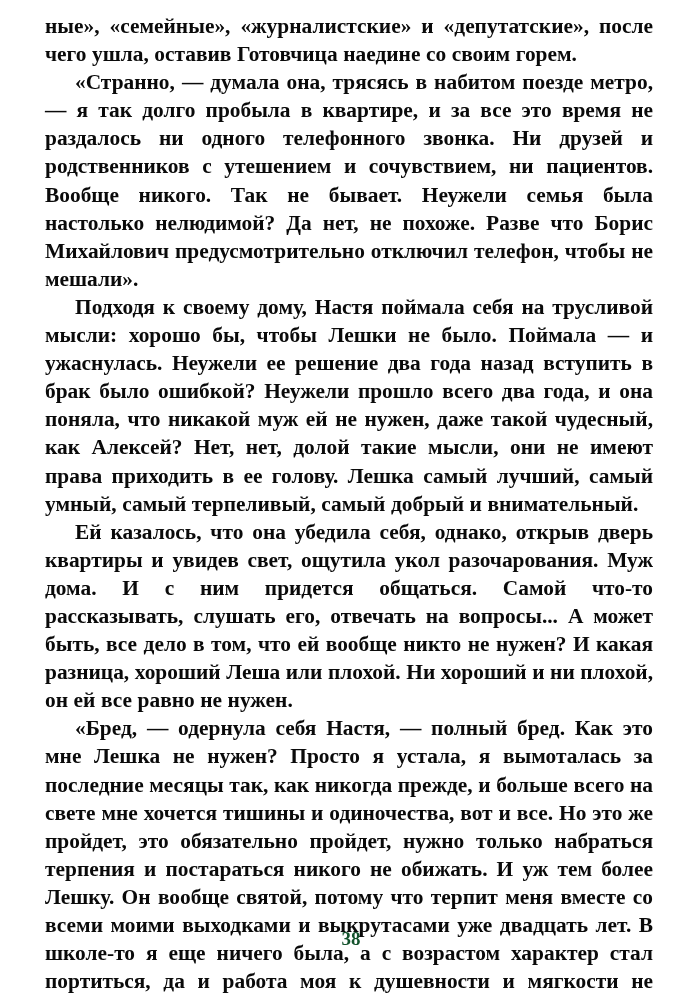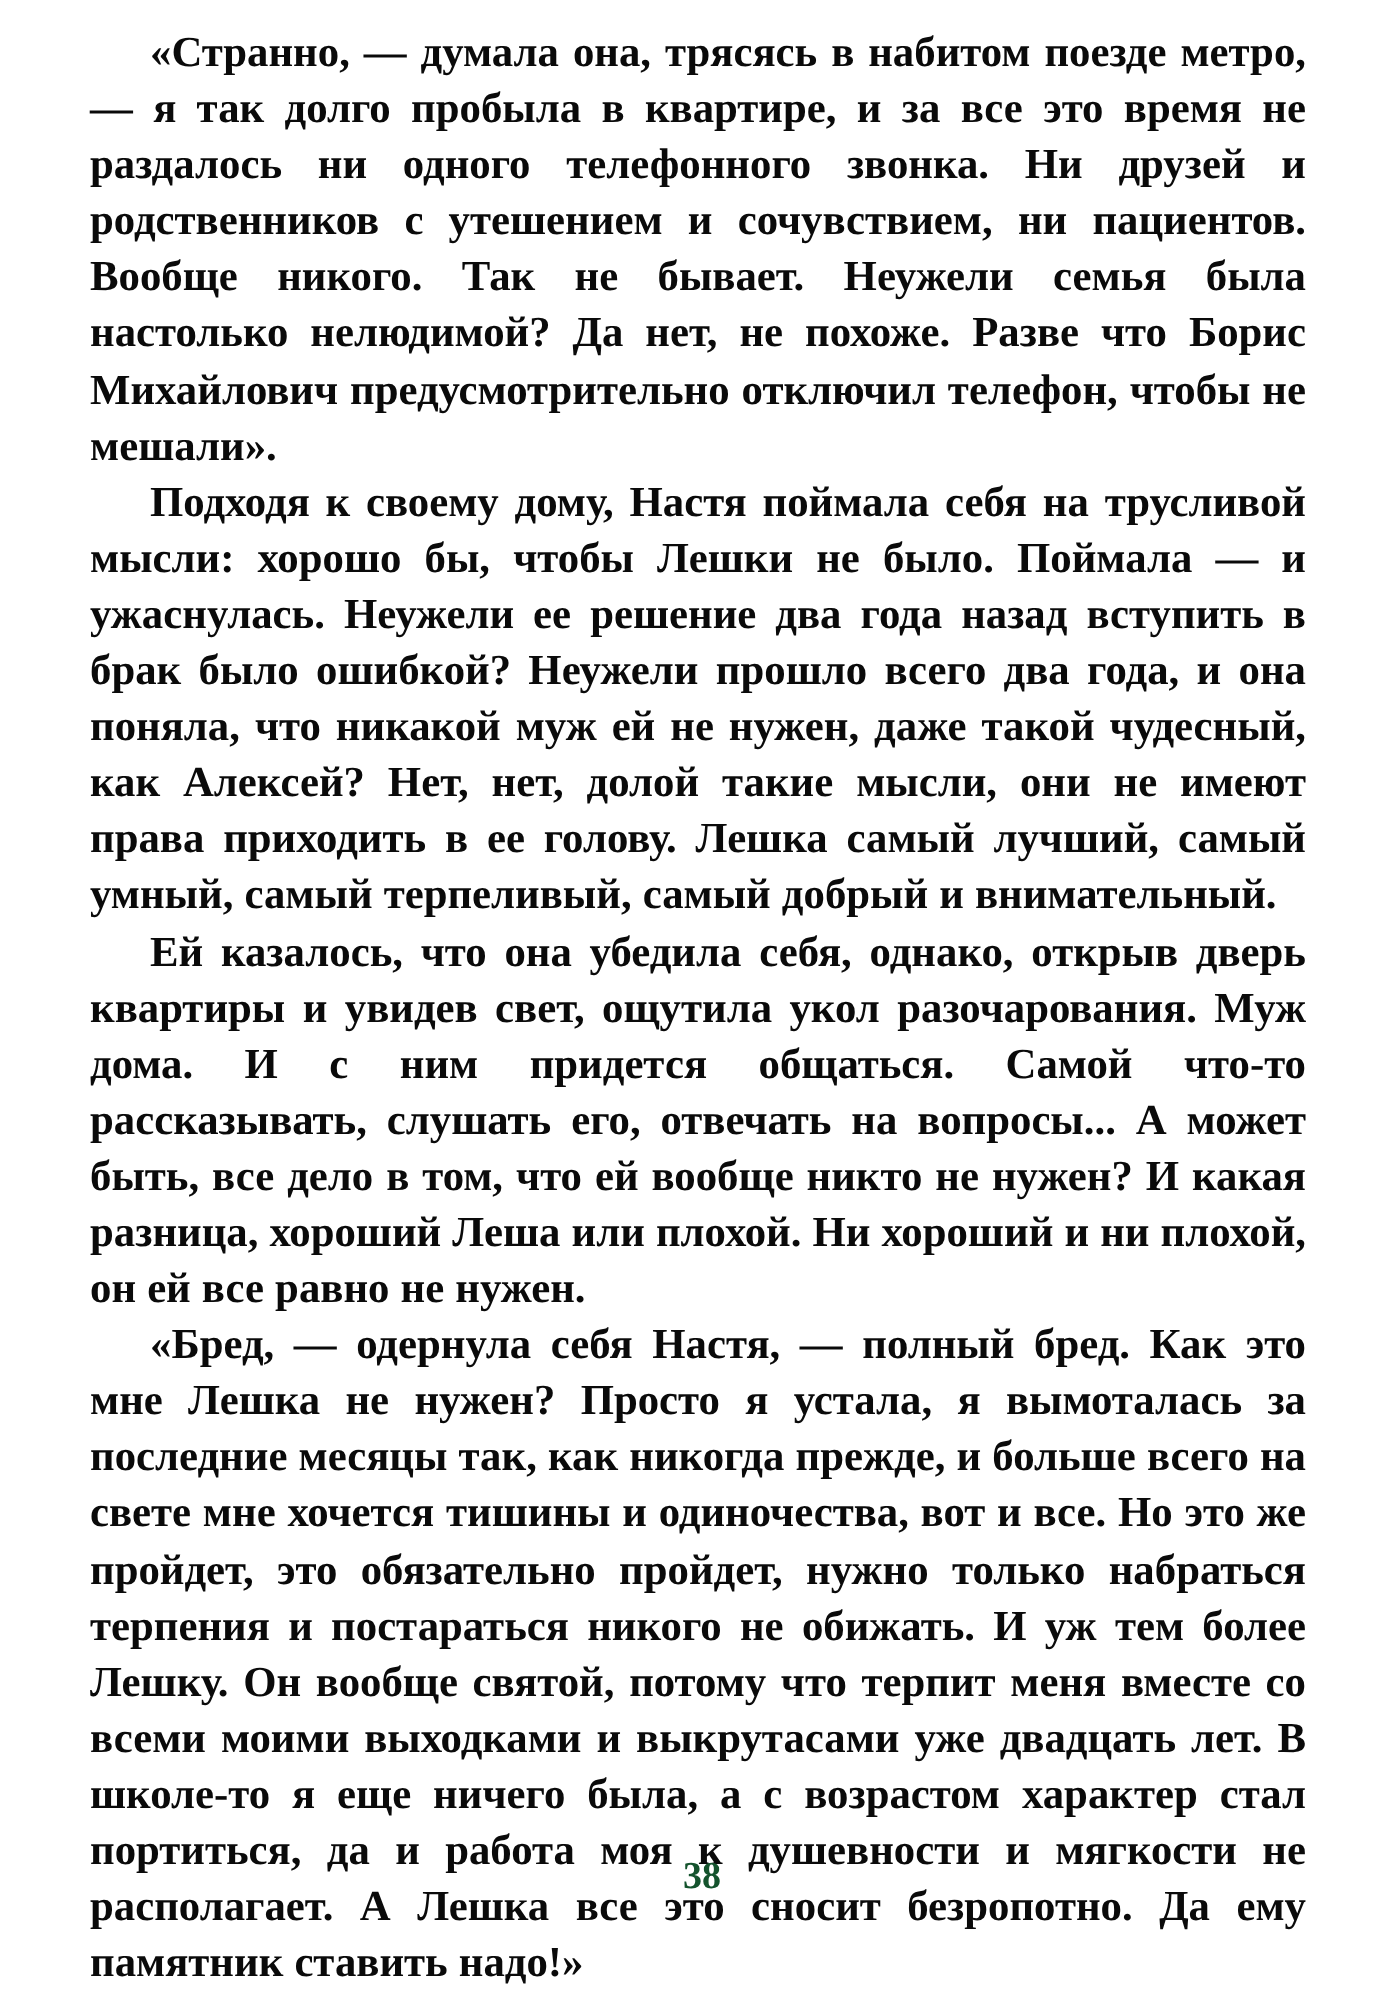--- a/index.html
+++ b/index.html
@@ -52,20 +52,21 @@
     color: #14532d;
     font-family: "Liberation Serif", "DejaVu Serif", serif;
   }
 </style>
 </head>
 <body>
 
 <div class="page">
 
   <div class="text-column">
+    <p class="para cont">ные», «семейные», «журналистские» и «депутатские», после чего ушла, оставив Готовчица наедине со своим горем.</p>
     <p class="para">«Странно, — думала она, трясясь в набитом поезде метро, — я так долго пробыла в квартире, и за все это время не раздалось ни одного телефонного звонка. Ни друзей и родственников с утешением и сочувствием, ни пациентов. Вообще никого. Так не бывает. Неужели семья была настолько нелюдимой? Да нет, не похоже. Разве что Борис Михайлович предусмотрительно отключил телефон, чтобы не мешали».</p>
     <p class="para">Подходя к своему дому, Настя поймала себя на трусливой мысли: хорошо бы, чтобы Лешки не было. Поймала — и ужаснулась. Неужели ее решение два года назад вступить в брак было ошибкой? Неужели прошло всего два года, и она поняла, что никакой муж ей не нужен, даже такой чудесный, как Алексей? Нет, нет, долой такие мысли, они не имеют права приходить в ее голову. Лешка самый лучший, самый умный, самый терпеливый, самый добрый и внимательный.</p>
     <p class="para">Ей казалось, что она убедила себя, однако, открыв дверь квартиры и увидев свет, ощутила укол разочарования. Муж дома. И с ним придется общаться. Самой что-то рассказывать, слушать его, отвечать на вопросы... А может быть, все дело в том, что ей вообще никто не нужен? И какая разница, хороший Леша или плохой. Ни хороший и ни плохой, он ей все равно не нужен.</p>
     <p class="para">«Бред, — одернула себя Настя, — полный бред. Как это мне Лешка не нужен? Просто я устала, я вымоталась за последние месяцы так, как никогда прежде, и больше всего на свете мне хочется тишины и одиночества, вот и все. Но это же пройдет, это обязательно пройдет, нужно только набраться терпения и постараться никого не обижать. И уж тем более Лешку. Он вообще святой, потому что терпит меня вместе со всеми моими выходками и выкрутасами уже двадцать лет. В школе-то я еще ничего была, а с возрастом характер стал портиться, да и работа моя к душевности и мягкости не располагает. А Лешка все это сносит безропотно. Да ему памятник ставить надо!»</p>
 
   </div>
 
   <div class="page-number">38</div>
 
 </div>

